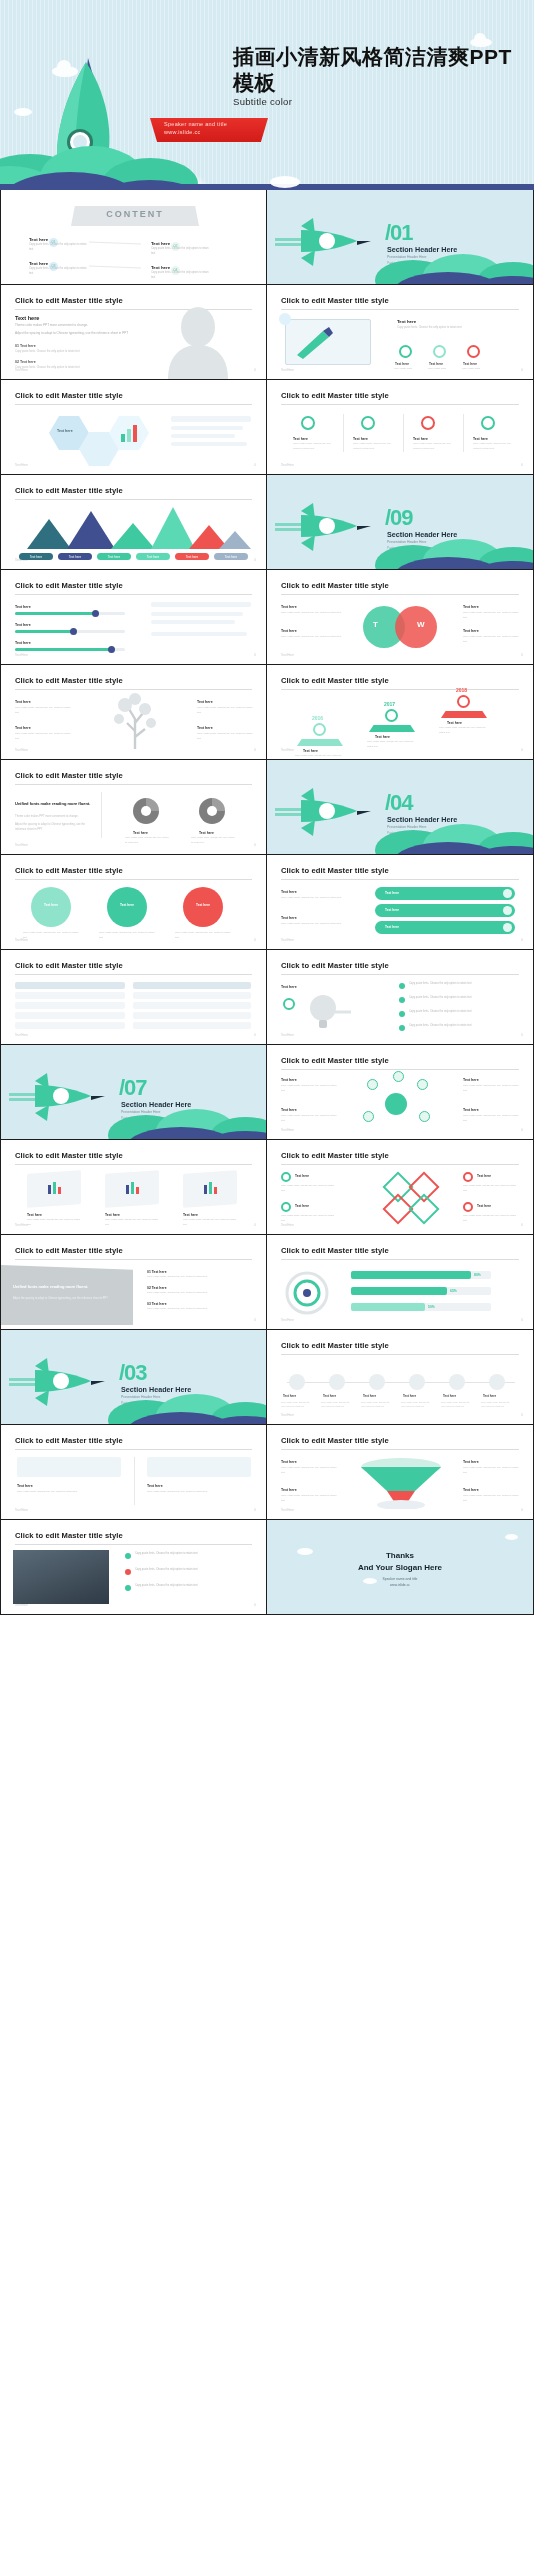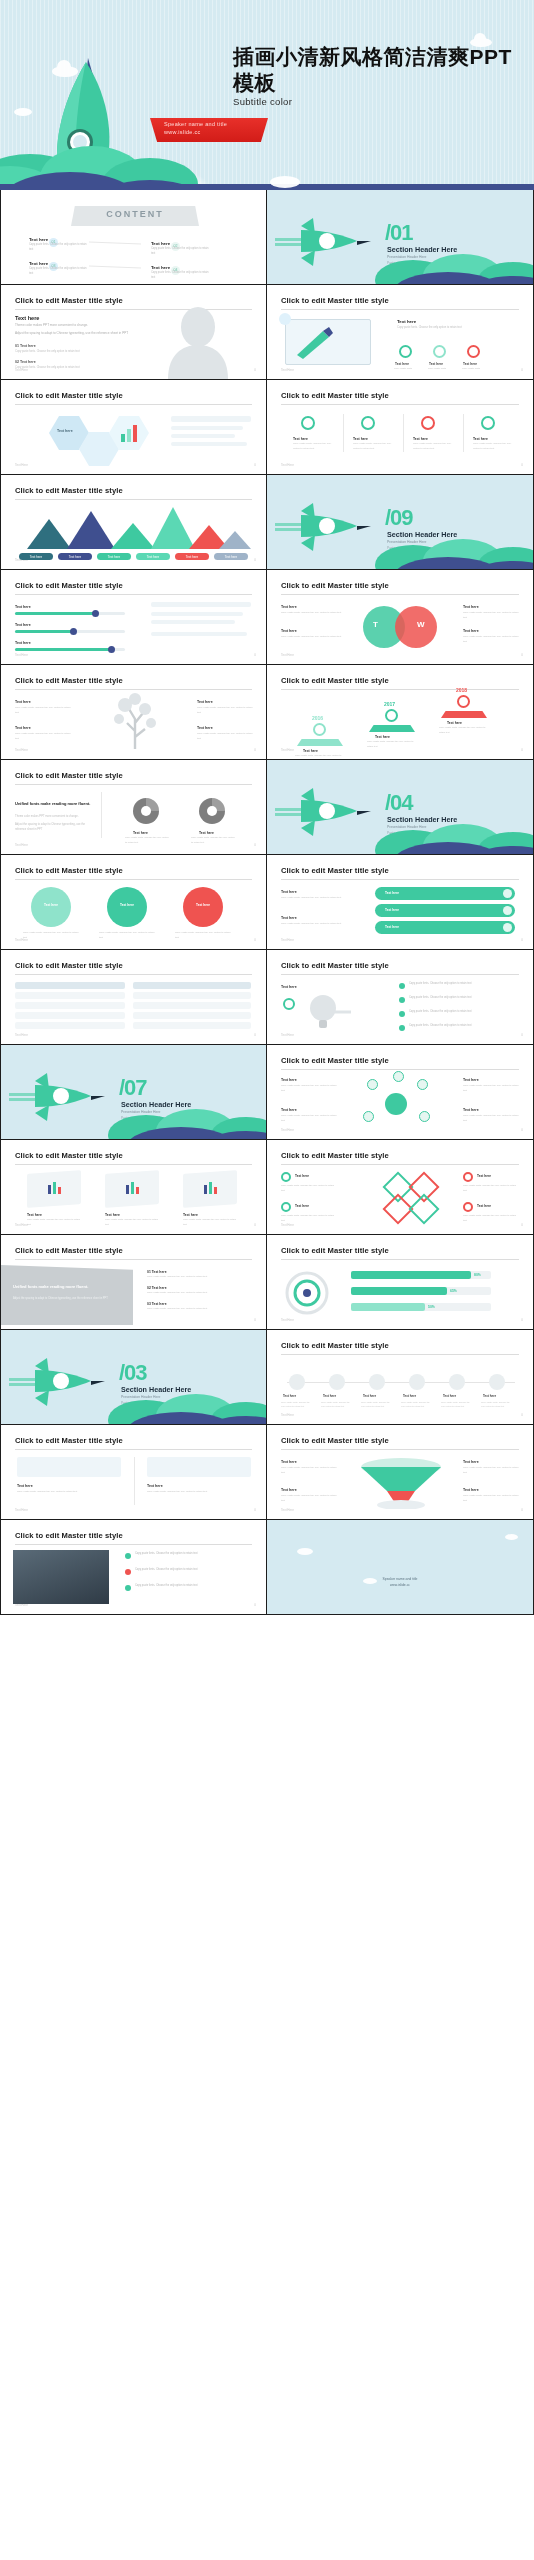--- a/index.html
+++ b/index.html
@@ -782,18 +782,19 @@
           <div style="position:absolute;left:134px;top:48px;font-size:2.6px;color:#b5b5b5;width:116px;line-height:1.9">Copy paste fonts. Choose the only option to retain text</div>
           <div class="dot" style="left:124px;top:65px;width:6px;height:6px;background:#3ec9a0"></div>
           <div style="position:absolute;left:134px;top:64px;font-size:2.6px;color:#b5b5b5;width:116px;line-height:1.9">Copy paste fonts. Choose the only option to retain text</div>
         </div>
       </div>
       <div class="slide">
         <div class="slide-inner thanks">
       <div class="cloud" style="width:16px;height:7px;left:30px;top:28px"></div>
       <div class="cloud" style="width:13px;height:6px;left:238px;top:14px"></div>
       <div class="cloud" style="width:14px;height:6px;left:96px;top:58px"></div>
+      <div class="t1">Thanks<br>And Your Slogan Here</div>
       <div class="t2">Speaker name and title<br>www.islide.cc</div>
     </div>
       </div>
     </div>
 
 </div>
 
 </body></html>

